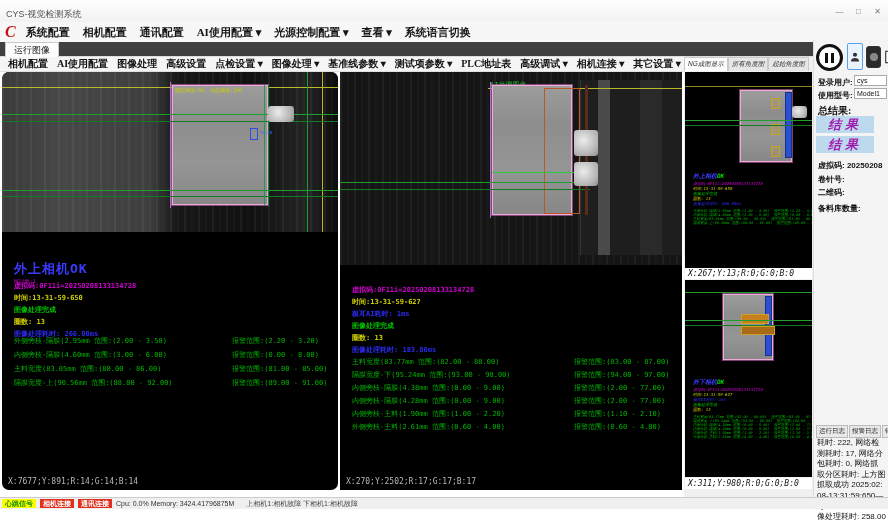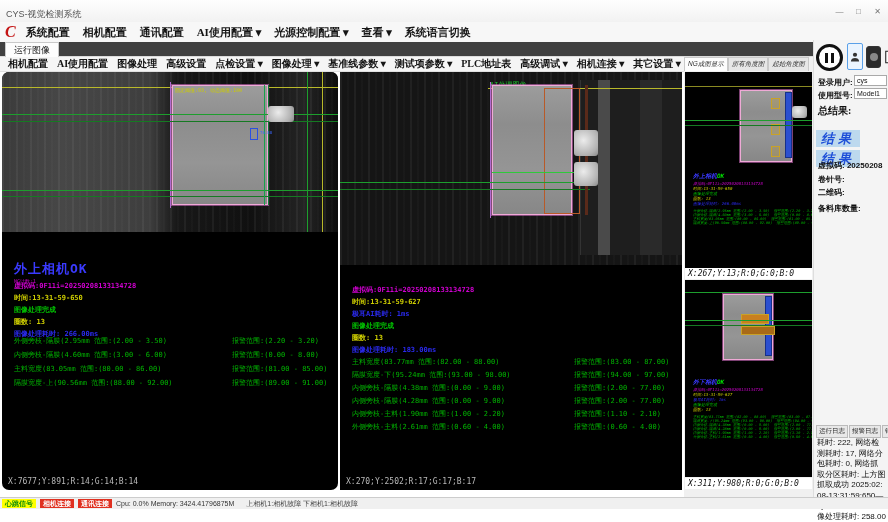--- a/index.html
+++ b/index.html
@@ -64,21 +64,21 @@
   .btn-pause { position:absolute; left:2px; top:4px; width:27px; height:27px; border-radius:50%; border:3px solid #101010; background:#fff; display:flex; align-items:center; justify-content:center; gap:3px; cursor:pointer; }
   .btn-pause i { display:block; width:3px; height:10px; background:#101010; }
   .sqbtn { position:absolute; display:flex; align-items:center; justify-content:center; cursor:pointer; }
   .btn-user { left:33px; top:3px; width:16px; height:27px; border:1px solid #5aa0e8; background:#eaf4fe; border-radius:2px; }
   .btn-cam  { left:52px; top:6px; width:15px; height:22px; border:1px solid #333; background:#2a2a2a; border-radius:3px; }
   .btn-cam i { width:8px; height:8px; border-radius:50%; background:#888; display:block; }
   .btn-exit { left:69px; top:6px; width:15px; height:22px; background:#f4f4f4; }
 
   .frow-label { position:absolute; font-size:8px; font-weight:bold; color:#111; white-space:nowrap; }
   .finput { position:absolute; height:11px; background:#fff; border:1px solid #a9a9a9; font-size:7px; color:#111; padding:1px 0 0 2px; }
-  .resultbox { position:absolute; left:2px; width:44px; height:17px; background:#bdd9ee; color:#1d4ed8; font-size:13px; font-weight:bold; font-family:"Liberation Serif",serif; font-style:italic; text-align:center; line-height:17px; letter-spacing:4px;margin-top:14px; }
+  .resultbox { position:absolute; left:2px; width:58px; height:17px; background:#bdd9ee; color:#a21caf; font-size:13px; font-weight:bold; font-family:"Liberation Serif",serif; font-style:italic; text-align:center; line-height:17px; letter-spacing:4px; }
   .logtabs { position:absolute; left:2px; display:flex; gap:1px; }
   .logtab { font-size:6.5px; color:#222; border:1px solid #bbb; background:#e8e8e8; padding:1px 2px; white-space:nowrap; cursor:pointer; }
   .logtext { position:absolute; left:3px; right:2px; font-size:8px; line-height:1.32; color:#111; word-break:break-all; }
 
   
   .statusbar { position:absolute; left:0; top:497px; width:888px; height:12px; background:#f0f0f0; border-top:1px solid #ccc; display:flex; align-items:center; font-size:7px; padding-left:2px; gap:4px; }
   .badge { padding:0 3px; height:9px; line-height:9px; font-weight:bold; }
   .badge.hb { background:#ffff00; color:#0a8a0a; }
   .badge.red { background:#e03020; color:#fff; }
   .stattext { color:#333; }

